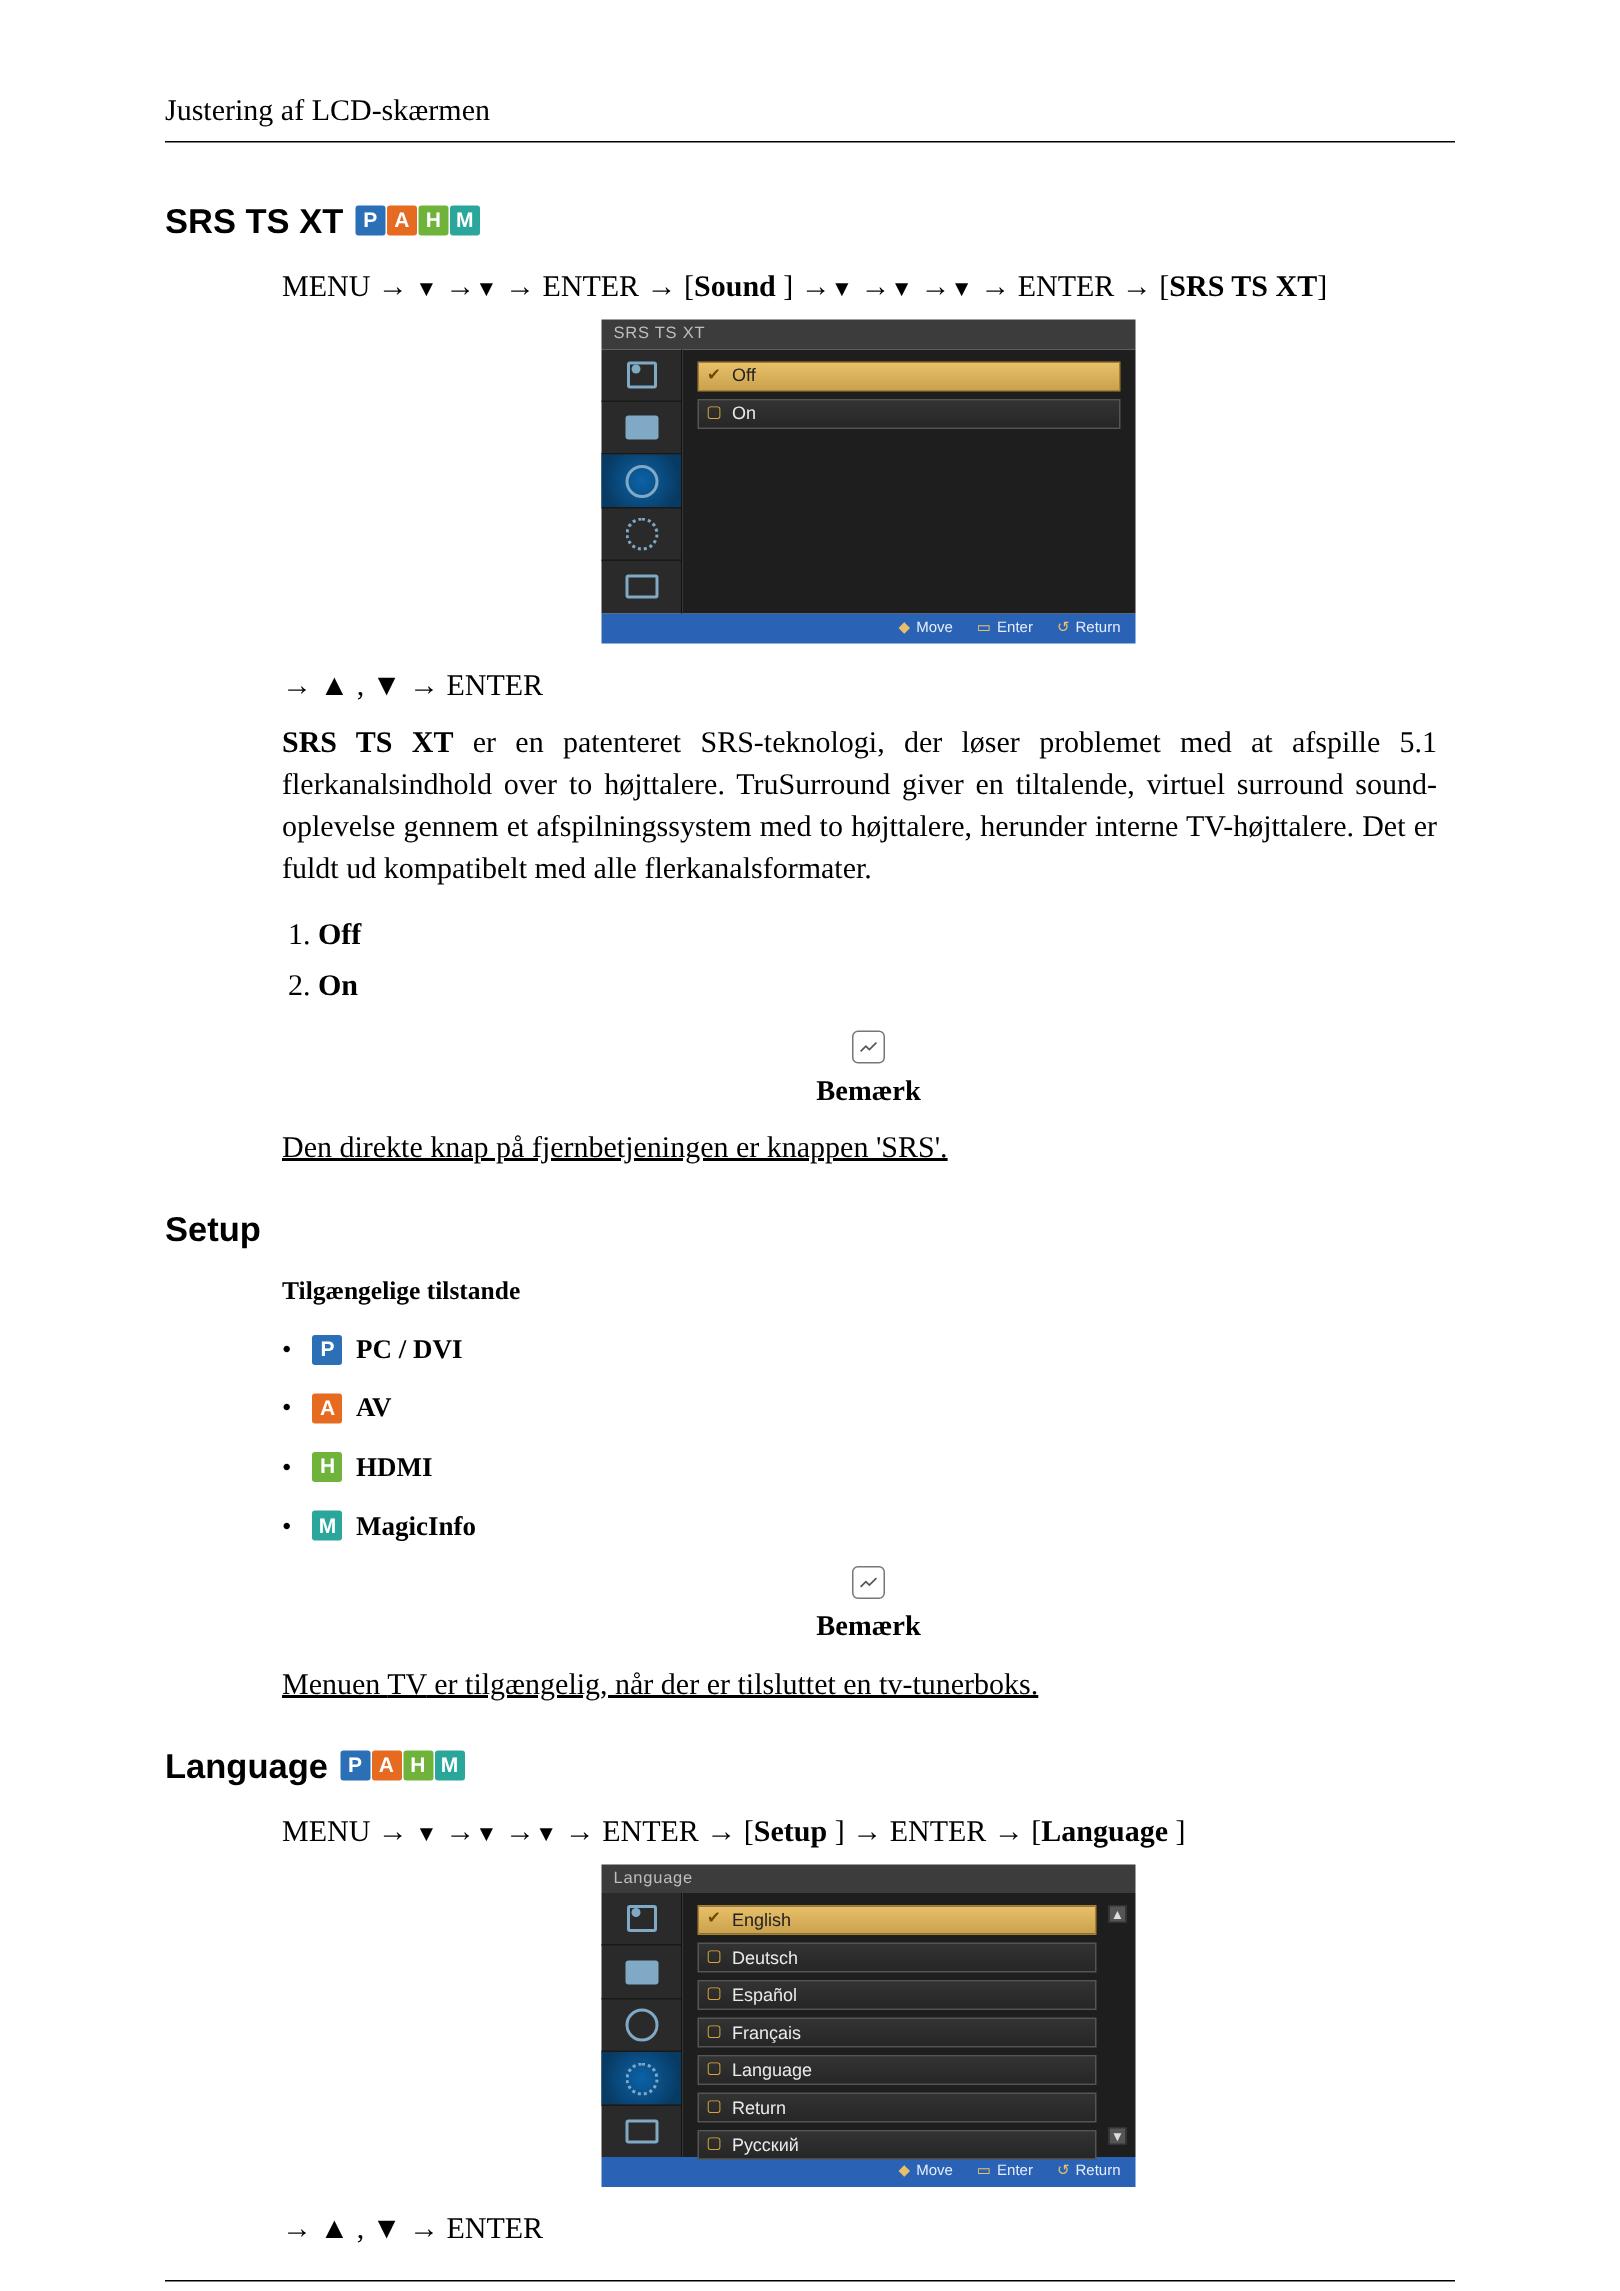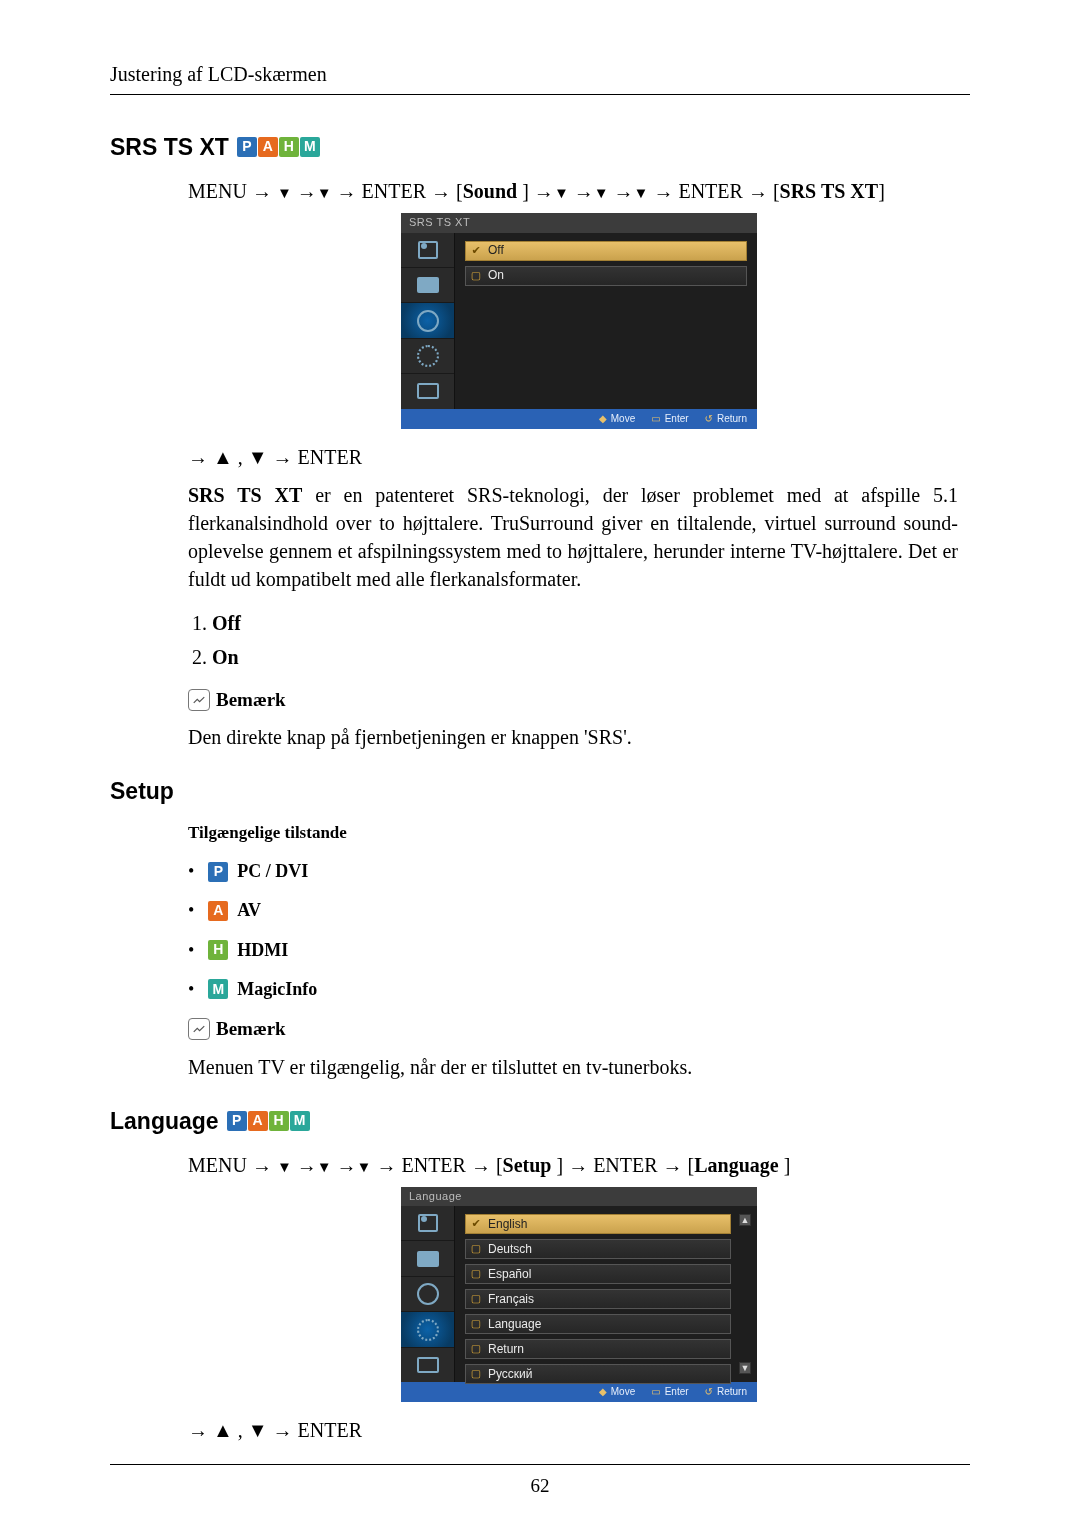--- a/index.html
+++ b/index.html
@@ -169,32 +169,33 @@
     font-weight: normal;
   }
   ol.num-list li { margin-bottom: 6px; }
   ol.num-list li span { font-weight: bold; }
 
   .note-block {
     display: flex;
     align-items: center;
     gap: 6px;
     margin: 8px 0 10px 0;
+    flex-direction: column;
   }
   .note-icon {
     width: 22px; height: 22px;
     border: 1.5px solid #777;
     border-radius: 4px;
     display:inline-flex; align-items:center; justify-content:center;
     color:#5a5a5a;
   }
   .note-icon svg { stroke:#555; fill:none; stroke-width:2; }
   .note-label { font-weight: bold; font-size: 19px; }
 
-  .note-text { margin: 0 0 24px 0; }
+  .note-text { margin: 0 0 24px 0; text-decoration: underline; }
 
   h3.sub-heading {
     font-family: 'Times New Roman', serif;
     font-weight: bold;
     font-size: 17px;
     margin: 14px 0 14px 0;
   }
   ul.mode-list {
     list-style: none;
     margin: 0 0 14px 0;

